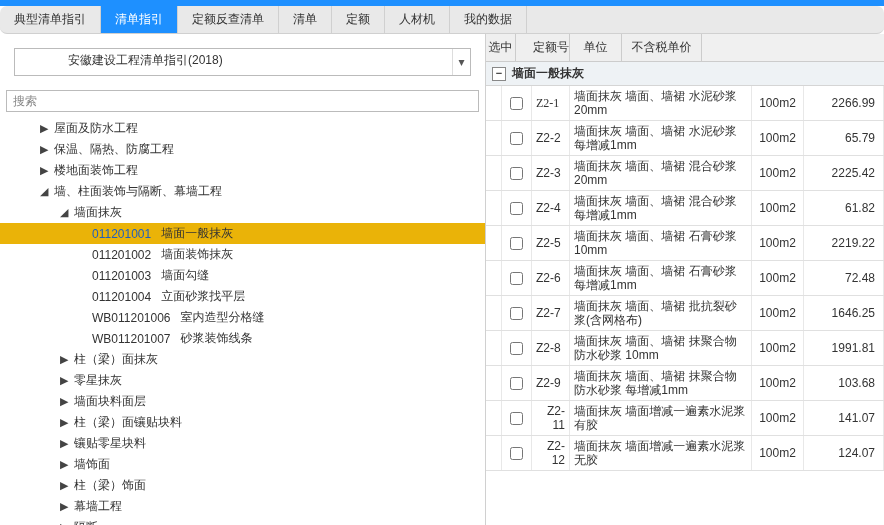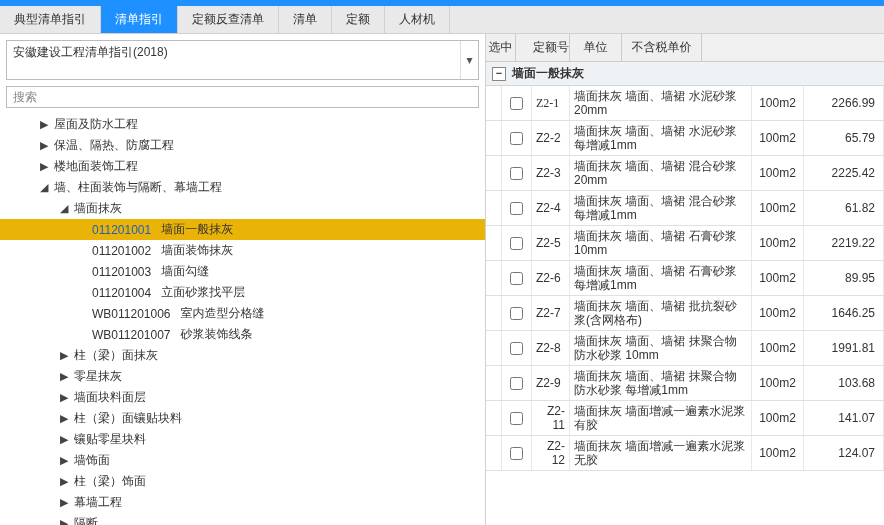--- a/index.html
+++ b/index.html
@@ -13,20 +13,21 @@
   }
   .titlebar {
     height: 6px;
     background: #1e90ff;
   }
   .tabs {
     display: flex;
     background: #e9e9e9;
     border-bottom: 1px solid #d0d0d0;
     height: 28px;
+    border-radius: 7px;
   }
   .tab {
     padding: 0 14px;
     line-height: 27px;
     border-right: 1px solid #d0d0d0;
     color: #333;
     cursor: pointer;
     user-select: none;
   }
   .tab.active {
@@ -37,25 +38,26 @@
     display: flex;
     height: calc(525px - 6px - 28px);
   }
   .left {
     width: 486px;
     border-right: 1px solid #d0d0d0;
     overflow: hidden;
     display: flex; flex-direction: column;
   }
   .combo {
-    margin: 6px;
+    margin: 14px;
     display: flex;
     border: 1px solid #bbb;
-    height: 40px;
+    height: 28px;
     background: #fff;
+    padding-left: 47px;
   }
   .combo-text {
     flex: 1;
     padding: 0 6px;
     line-height: 22px;
     white-space: nowrap; overflow: hidden;
   }
   .combo-btn {
     width: 18px;
     display: flex; align-items: center; justify-content: center;
@@ -178,20 +180,21 @@
 
 <div class="titlebar"></div>
 
 <div class="tabs" id="tabs">
     <div class="tab">典型清单指引</div>
     <div class="tab active">清单指引</div>
     <div class="tab">定额反查清单</div>
     <div class="tab">清单</div>
     <div class="tab">定额</div>
     <div class="tab">人材机</div>
+    <div class="tab">我的数据</div>
   </div>
 
 <div class="main">
   <div class="left">
     <div class="combo">
       <div class="combo-text">安徽建设工程清单指引(2018)</div>
       <div class="combo-btn">▾</div>
     </div>
     <div class="search">搜索</div>
     <div class="tree" id="tree">
@@ -351,21 +354,21 @@
           <div class="cell col-price">2219.22</div>
         </div>
         <div class="row">
           <div class="tree-line"></div>
           <div class="cell col-sel">
             <input type="checkbox" style="">
           </div>
           <div class="cell col-code" style="width: 38px;">Z2-6</div>
           <div class="cell col-name">墙面抹灰 墙面、墙裙 石膏砂浆 每增减1mm</div>
           <div class="cell col-unit">100m2</div>
-          <div class="cell col-price">89.95</div>
+          <div class="cell col-price">72.48</div>
         </div>
         <div class="row">
           <div class="tree-line"></div>
           <div class="cell col-sel">
             <input type="checkbox" style="">
           </div>
           <div class="cell col-code" style="width: 38px;">Z2-7</div>
           <div class="cell col-name">墙面抹灰 墙面、墙裙 批抗裂砂浆(含网格布)</div>
           <div class="cell col-unit">100m2</div>
           <div class="cell col-price">1646.25</div>

